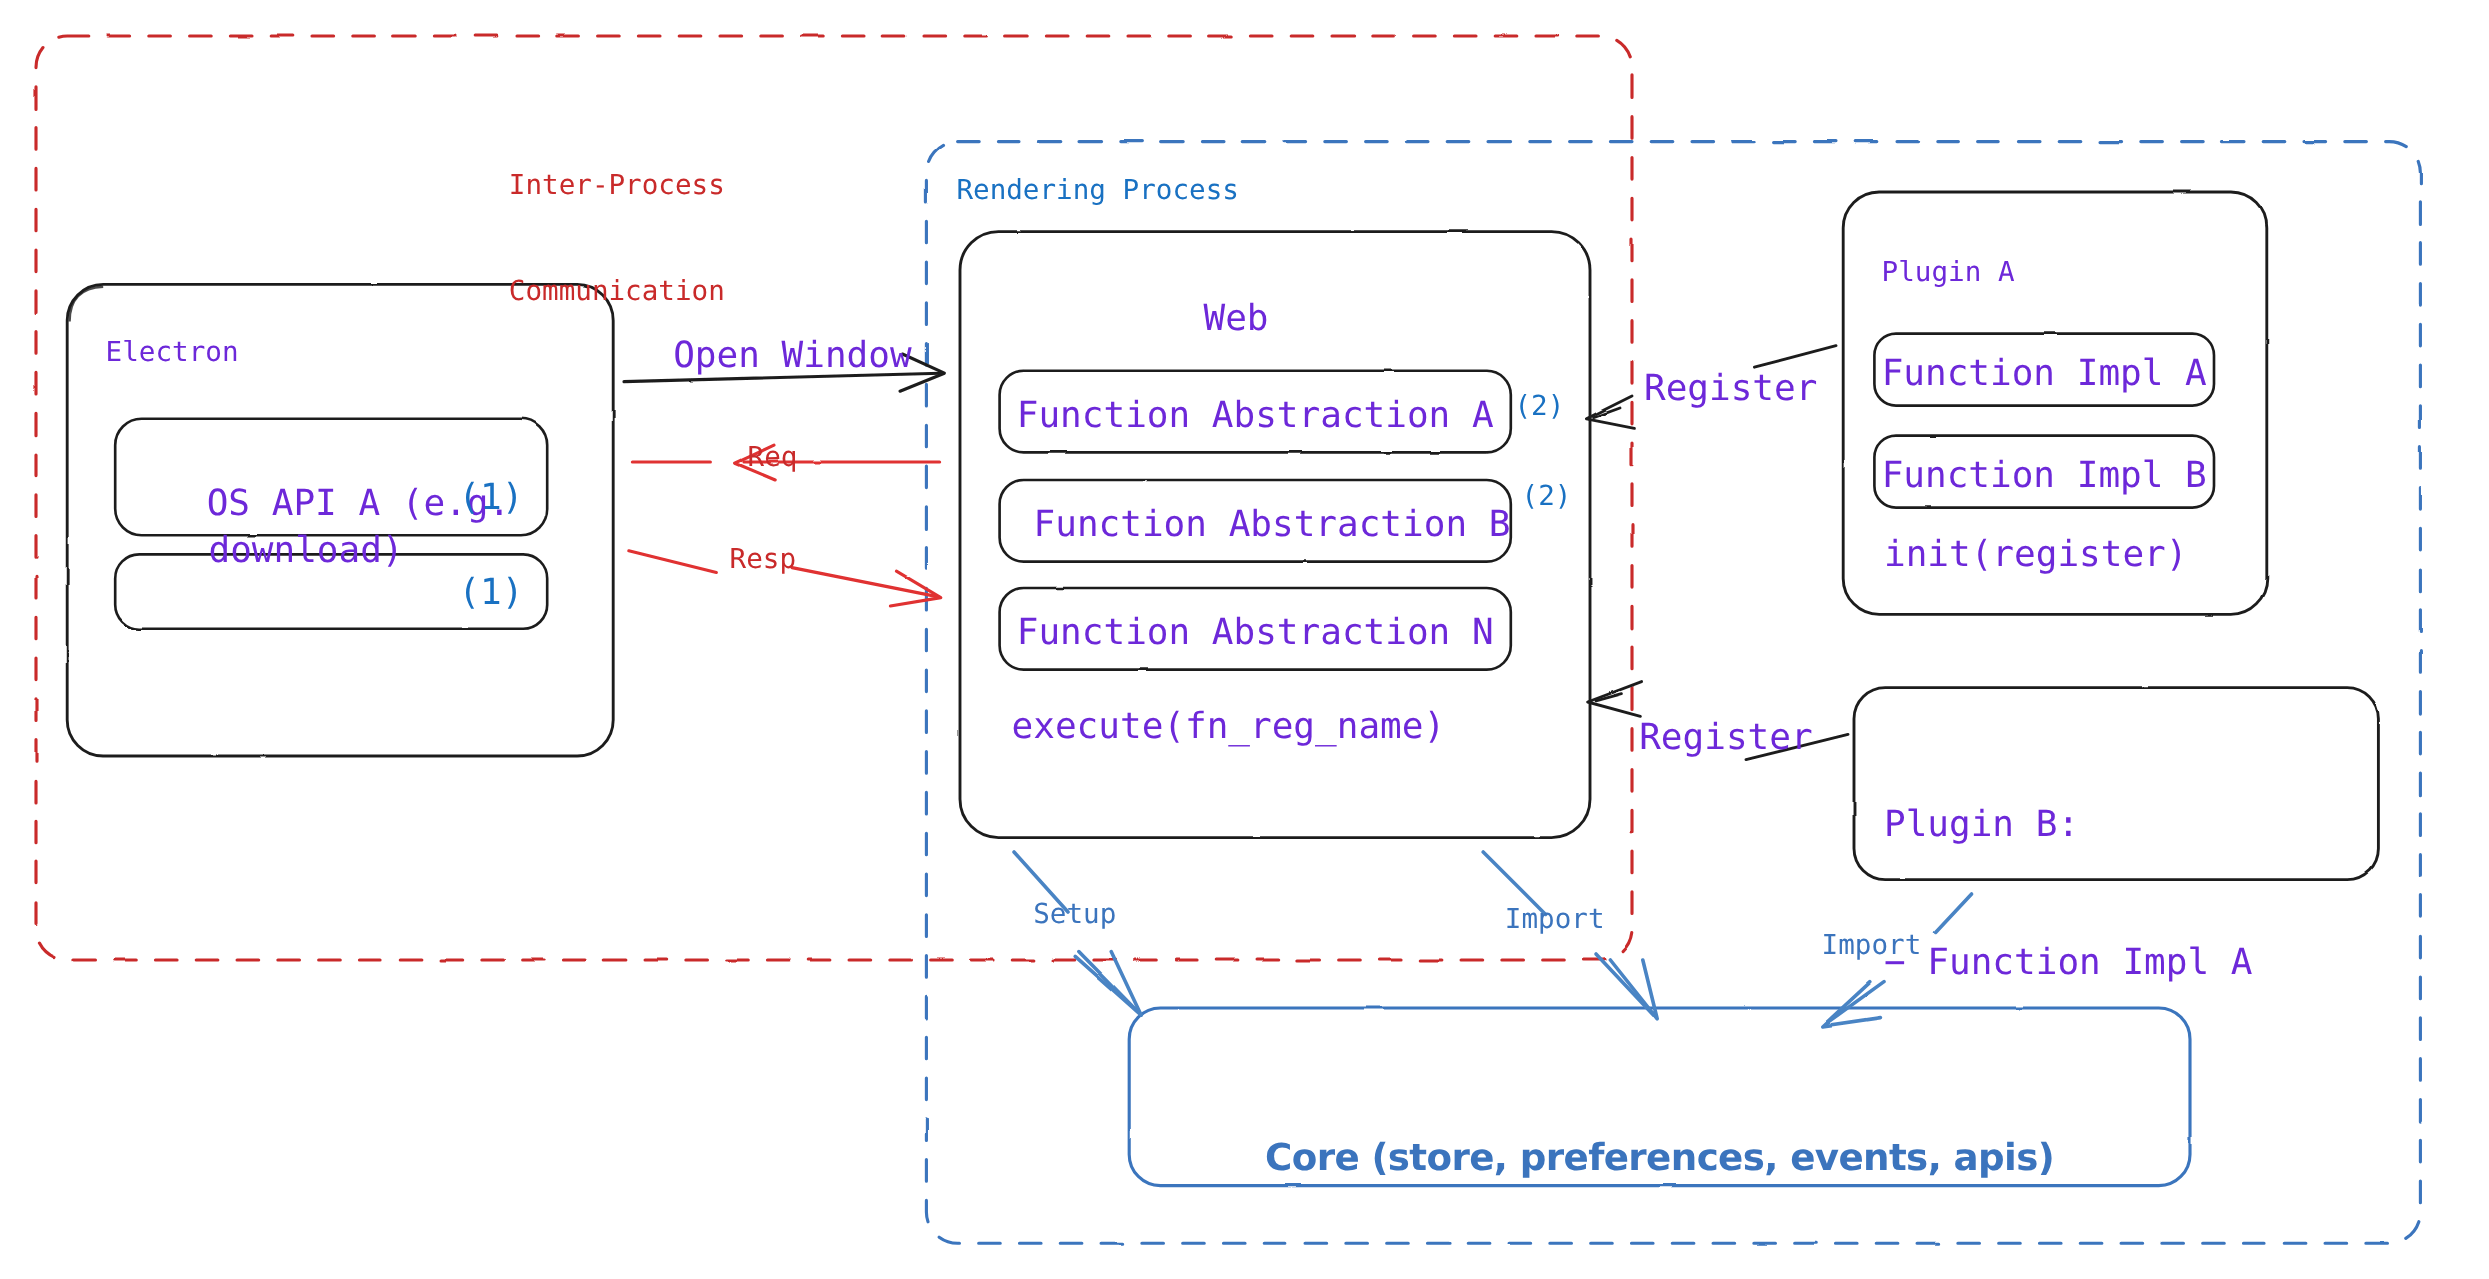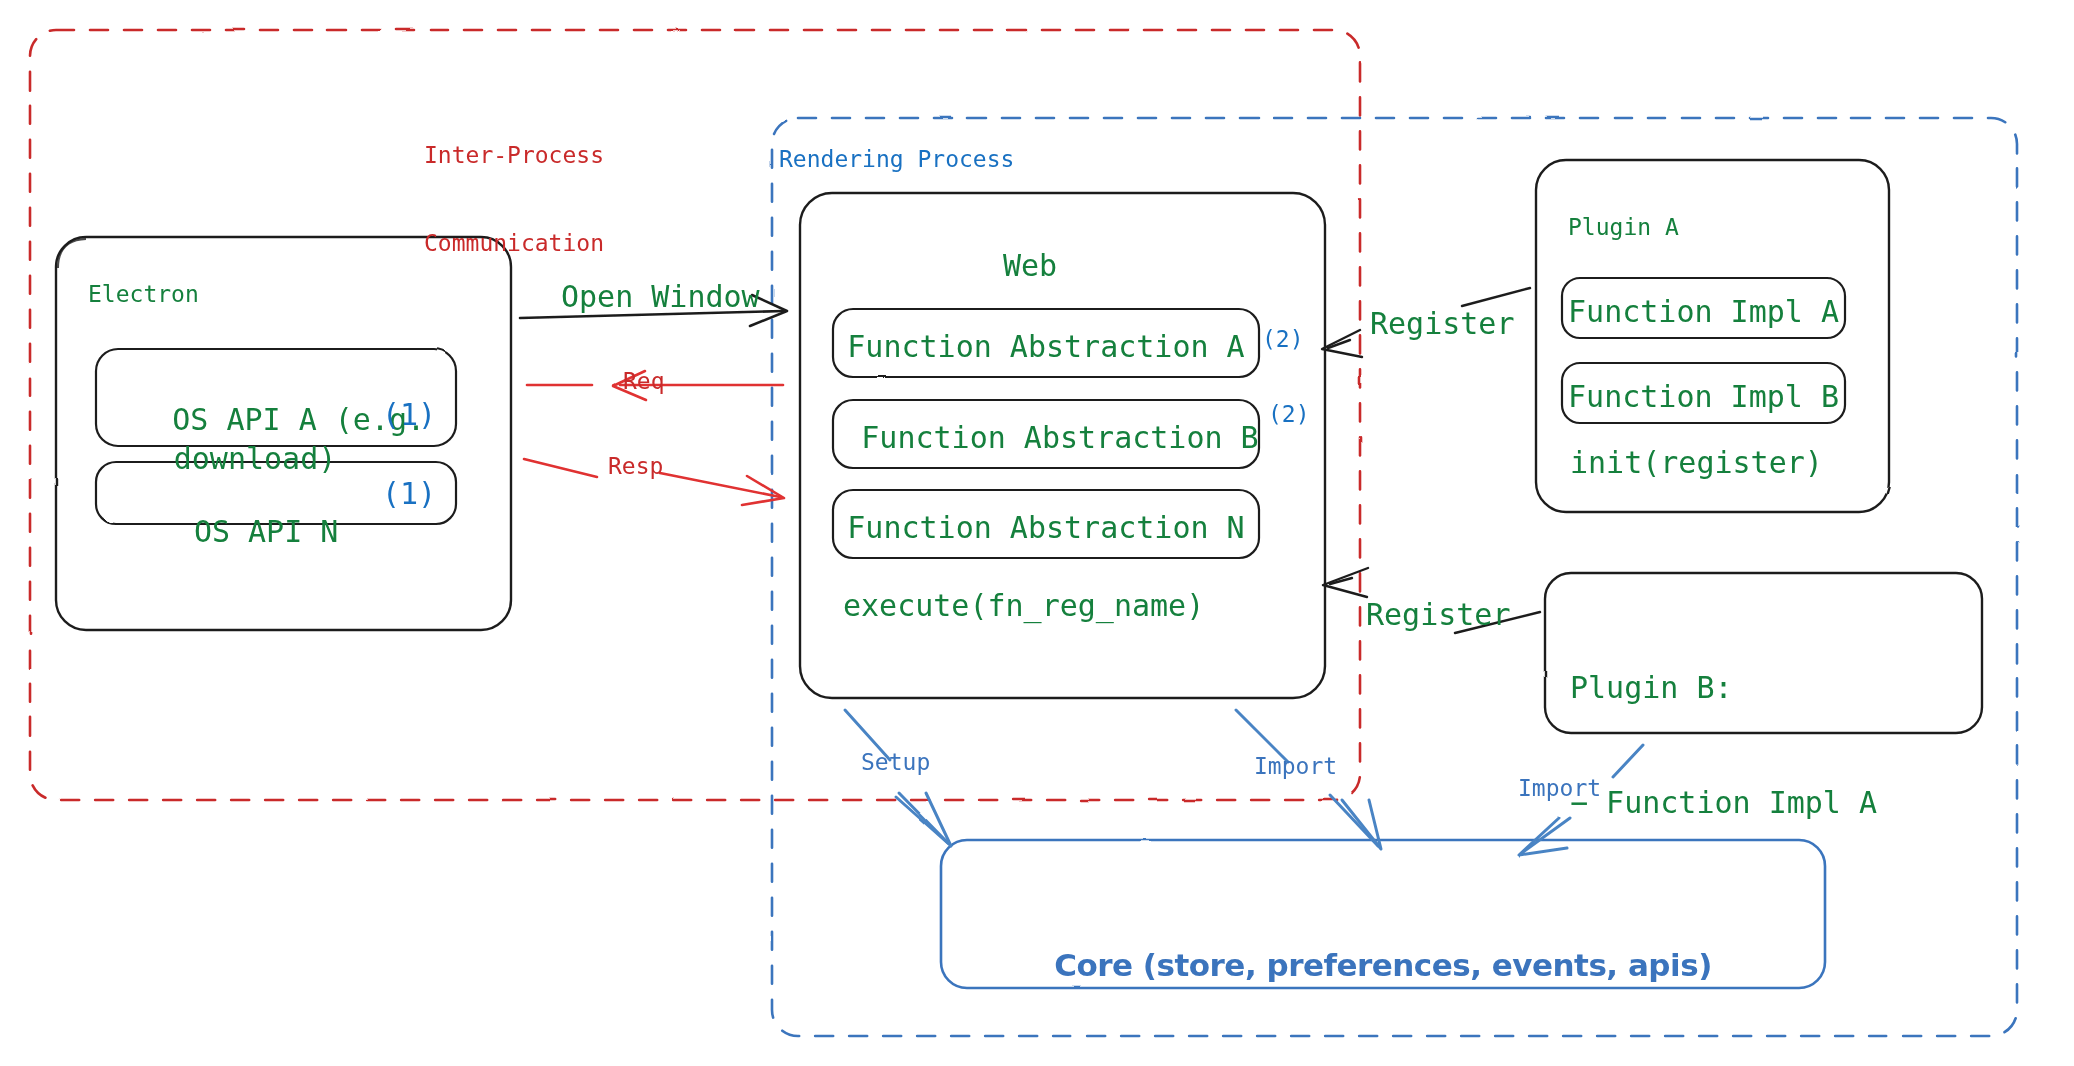--- a/index.html
+++ b/index.html
@@ -18,21 +18,21 @@
   svg.layer {
     position: absolute;
     top: 0; left: 0;
     width: 2074px;
     height: 1066px;
   }
   .lbl {
     position: absolute;
     white-space: pre;
     line-height: 1.28;
-    color: #15803d;
+    color: #6d28d9;
     font-family: "DejaVu Sans Mono", "Liberation Mono", monospace;
   }
   .mono  { font-family: "DejaVu Sans Mono", "Liberation Mono", monospace; }
   .red   { color: #c92a2a; }
   .blue  { color: #1971c2; }
   .blue2 { color: #3b74bd; }
   .ctr   { text-align: center; }
   .t30 { font-size: 30px; }
   .t31 { font-size: 23px; }
   .core-txt {
@@ -158,33 +158,30 @@
       <path d="M1570,818 L1523,852" fill="none" stroke="#4a84c4" stroke-width="3" stroke-linecap="round"></path>
       <path d="M1559,818 L1519,855 L1567,848" fill="none" stroke="#4a84c4" stroke-width="3" stroke-linecap="round" stroke-linejoin="round"></path>
     </g>
   </svg>
 
   <div class="lbl mono red t31" style="left:424px; top:82px;">
     <div>Inter-Process</div>
     <div>Communication</div>
   </div>
 
-  <div class="lbl mono blue t31" style="left:779px; top:145px;">Rendering Process</div>
+  <div class="lbl mono blue t31" style="left:797px; top:145px;">Rendering Process</div>
 
   <div class="lbl mono t31" style="left:88px; top:280px;">Electron</div>
 
   <div class="lbl mono t30 ctr" style="left:100px; top:363px; width:310px;">
     <span>OS API A (e.g.
 download)</span>
   </div>
   <div class="lbl mono t30 blue" style="left:382px; top:396px;">(1)</div>
 
-  <div class="lbl mono t30 ctr" style="left:100px; top:475px; width:260px;">
-    <span>OS API N</span>
-  </div>
   <div class="lbl mono t30 blue" style="left:382px; top:475px;">(1)</div>
 
   <div class="lbl mono t30" style="left:561px; top:278px;">Open Window</div>
   <div class="lbl mono t31 red" style="left:623px; top:367px;">Req</div>
   <div class="lbl mono t31 red" style="left:608px; top:452px;">Resp</div>
 
   <div class="lbl mono t30 ctr" style="left:800px; top:247px; width:460px;">Web</div>
 
   <div class="lbl mono t30 ctr" style="left:833px; top:328px; width:426px;">Function Abstraction A</div>
   <div class="lbl mono t31 blue" style="left:1262px; top:325px;">(2)</div>

